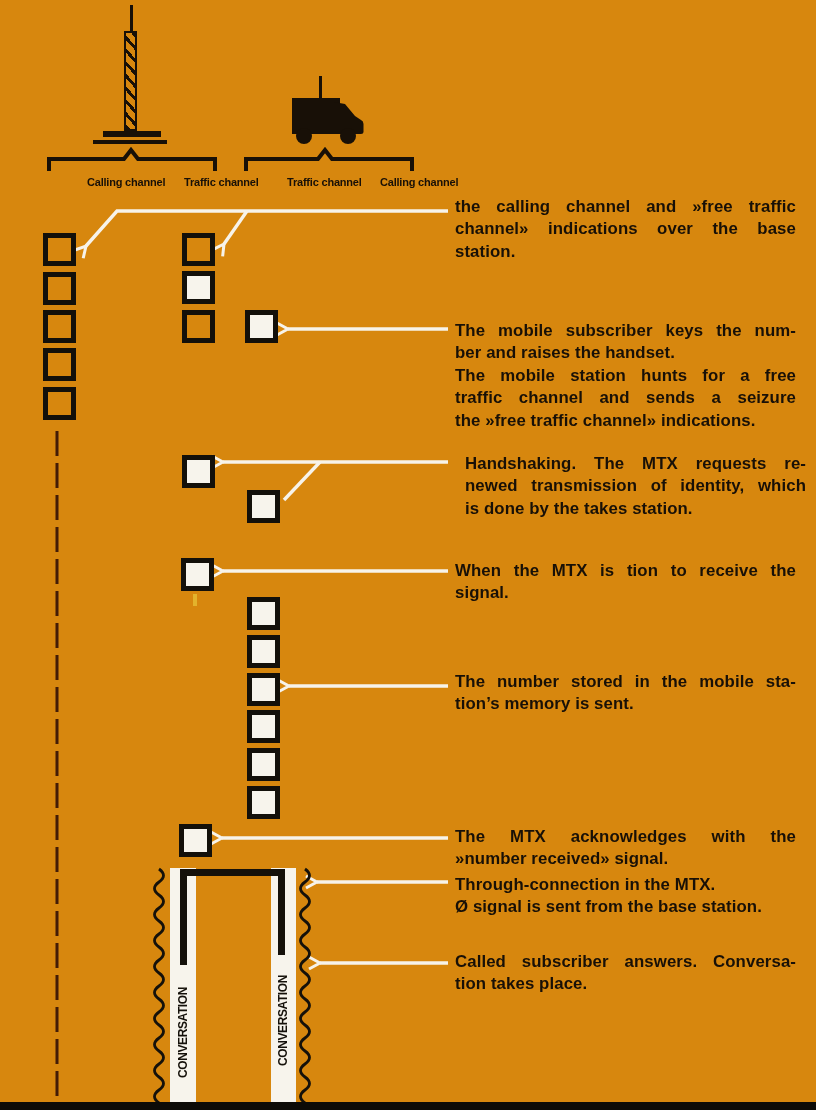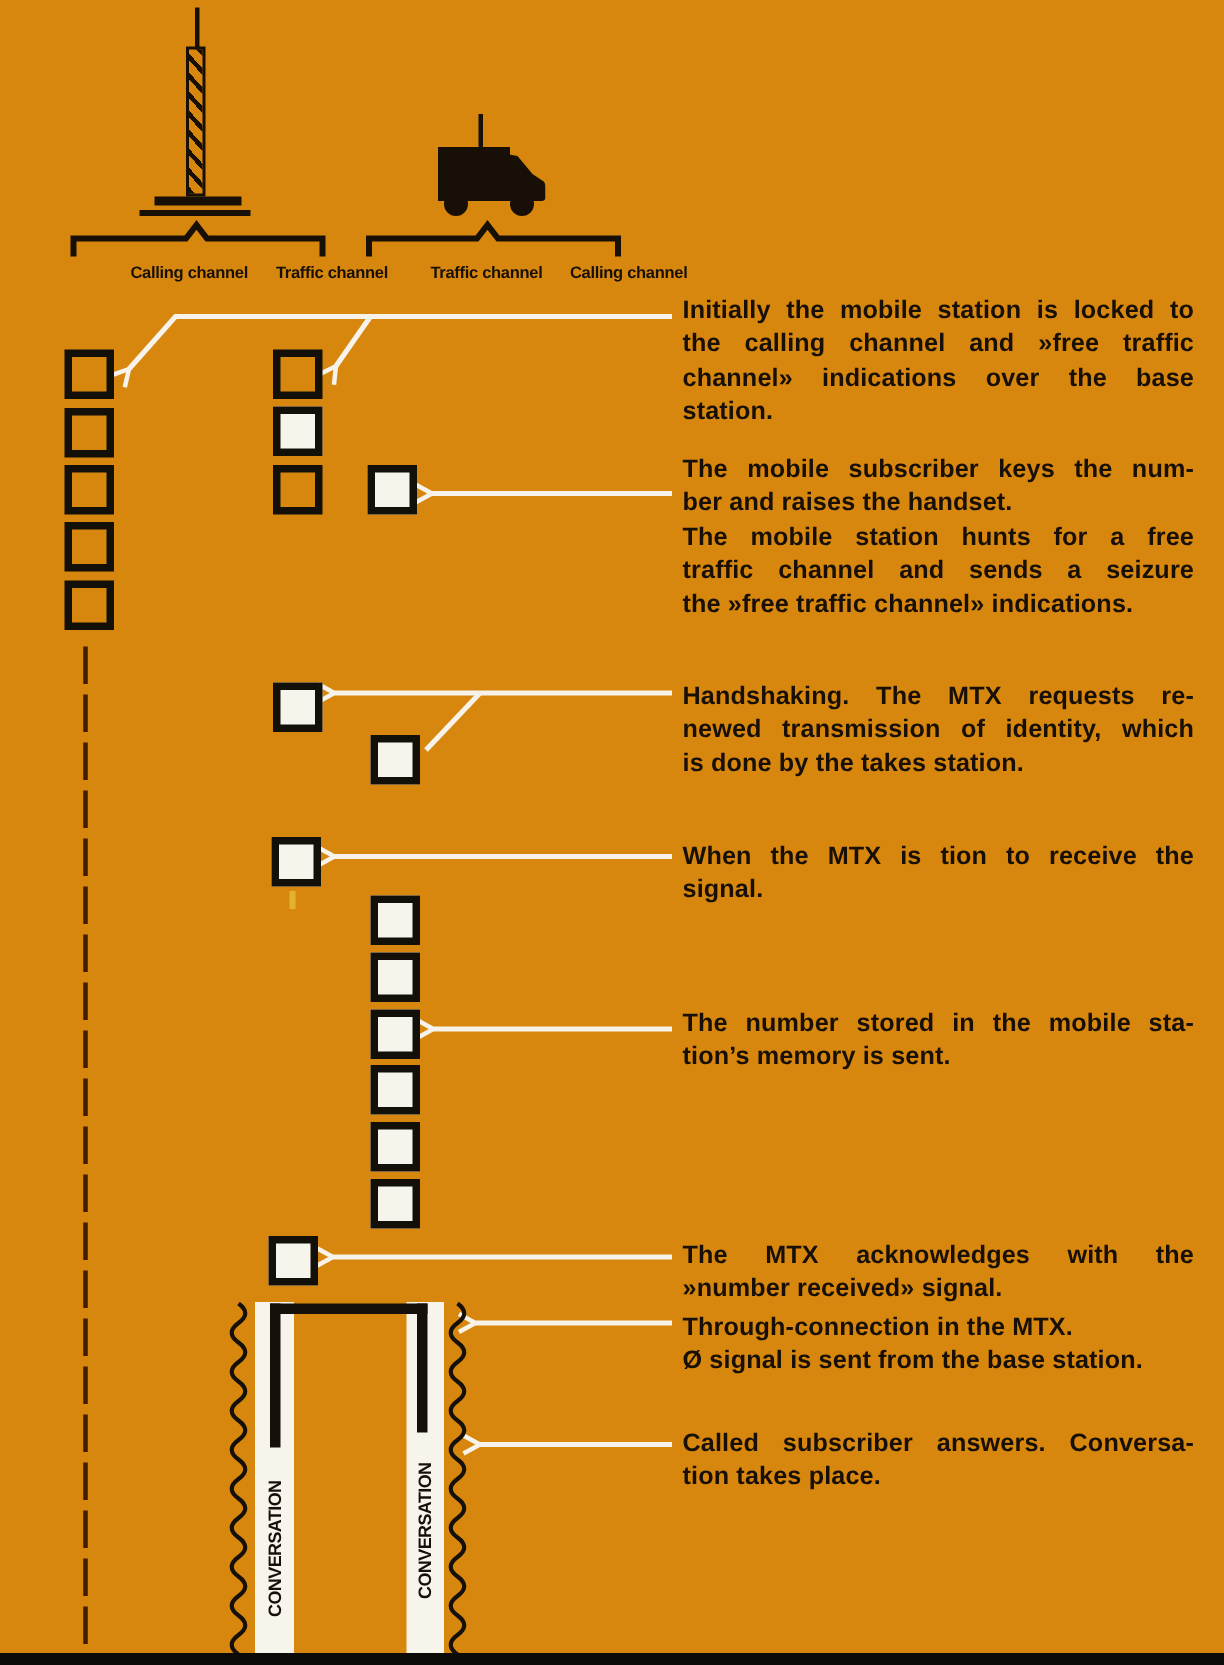--- a/index.html
+++ b/index.html
@@ -107,33 +107,32 @@
       <div class="sq w" style="left: 247px; top: 710px;"></div>
       <div class="sq w" style="left: 247px; top: 748px;"></div>
       <div class="sq w" style="left: 247px; top: 786px;"></div>
       <div class="sq w" style="left: 179px; top: 824px;"></div>
     </div>
 
   <div class="ytick"></div>
 
   <div>
       <div class="ann" style="top: 196px;">
-        <div class="aline j">Initially the mobile station is locked to</div>
         <div class="aline j">the calling channel and »free traffic</div>
         <div class="aline j">channel» indications over the base</div>
         <div class="aline">station.</div>
       </div>
-      <div class="ann" style="top: 302px;">
+      <div class="ann" style="top: 320px;">
         <div class="aline j">The mobile subscriber keys the num-</div>
         <div class="aline">ber and raises the handset.</div>
         <div class="aline j">The mobile station hunts for a free</div>
         <div class="aline j">traffic channel and sends a seizure</div>
         <div class="aline">the »free traffic channel» indications.</div>
       </div>
-      <div class="ann" style="top: 453px;">
+      <div class="ann" style="top: 453px; margin-left: 10px;">
         <div class="aline j">Handshaking. The MTX requests re-</div>
         <div class="aline j">newed transmission of identity, which</div>
         <div class="aline">is done by the takes station.</div>
       </div>
       <div class="ann" style="top: 560px;">
         <div class="aline j">When the MTX is tion to receive the</div>
         <div class="aline">signal.</div>
       </div>
       <div class="ann" style="top: 671px;">
         <div class="aline j">The number stored in the mobile sta-</div>

